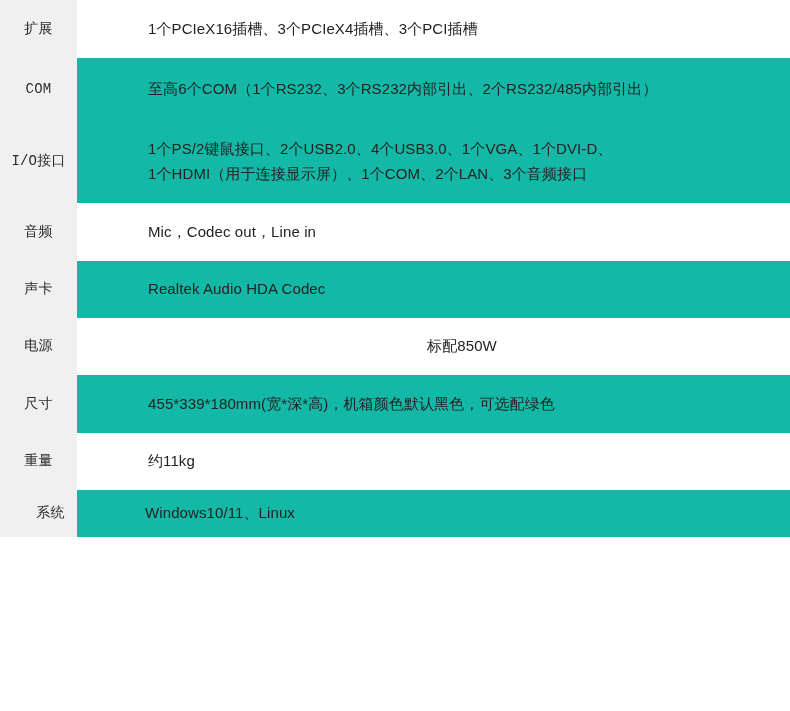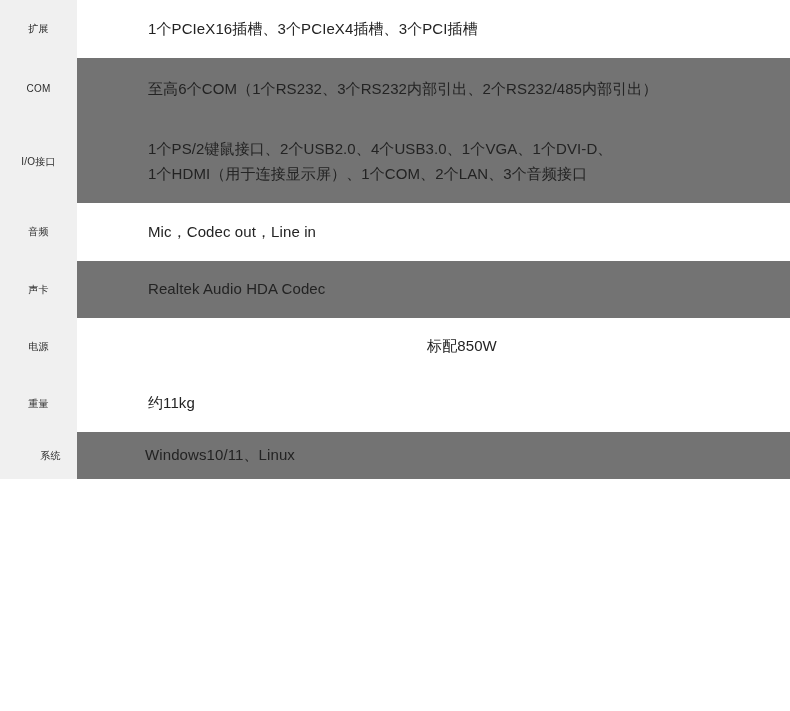--- a/index.html
+++ b/index.html
@@ -16,38 +16,39 @@
     overflow: hidden;
   }
 
   .spec-table {
     width: 790px;
     border-collapse: collapse;
     table-layout: fixed;
   }
 
   .spec-table tr { background: #ffffff; }
-  .spec-table tr.alt { background: #737373; }
+  .spec-table tr.alt { background: #14b8a6; }
 
   .spec-table td {
     padding: 0;
     vertical-align: middle;
     border: 0;
   }
 
   
   td.label-cell {
     width: 77px;
     background: #f0f0f0;
     text-align: center;
-    font-size: 10px;
+    font-size: 14px;
     line-height: 1.35;
     color: #2b2b2b;
     letter-spacing: 0.2px;
     white-space: nowrap;
+    font-family: Liberation Mono, monospace;
   }
 
   
   td.value-cell {
     padding-left: 27px;
     padding-right: 14px;
     font-size: 15px;
     line-height: 1.62;
     color: #232323;
     letter-spacing: 0.1px;
@@ -116,20 +117,26 @@
       </td>
     </tr>
 
     <tr class="r7">
       <td class="label-cell">电源</td>
       <td class="value-cell">
         <span class="value-line">标配850W</span>
       </td>
     </tr>
 
+    <tr class="r8 alt">
+      <td class="label-cell">尺寸</td>
+      <td class="value-cell">
+        <span class="value-line">455*339*180mm(宽*深*高)，机箱颜色默认黑色，可选配绿色</span>
+      </td>
+    </tr>
 
     <tr class="r9">
       <td class="label-cell">重量</td>
       <td class="value-cell">
         <span class="value-line">约11kg</span>
       </td>
     </tr>
 
     <tr class="r10 alt">
       <td class="label-cell">系统</td>

